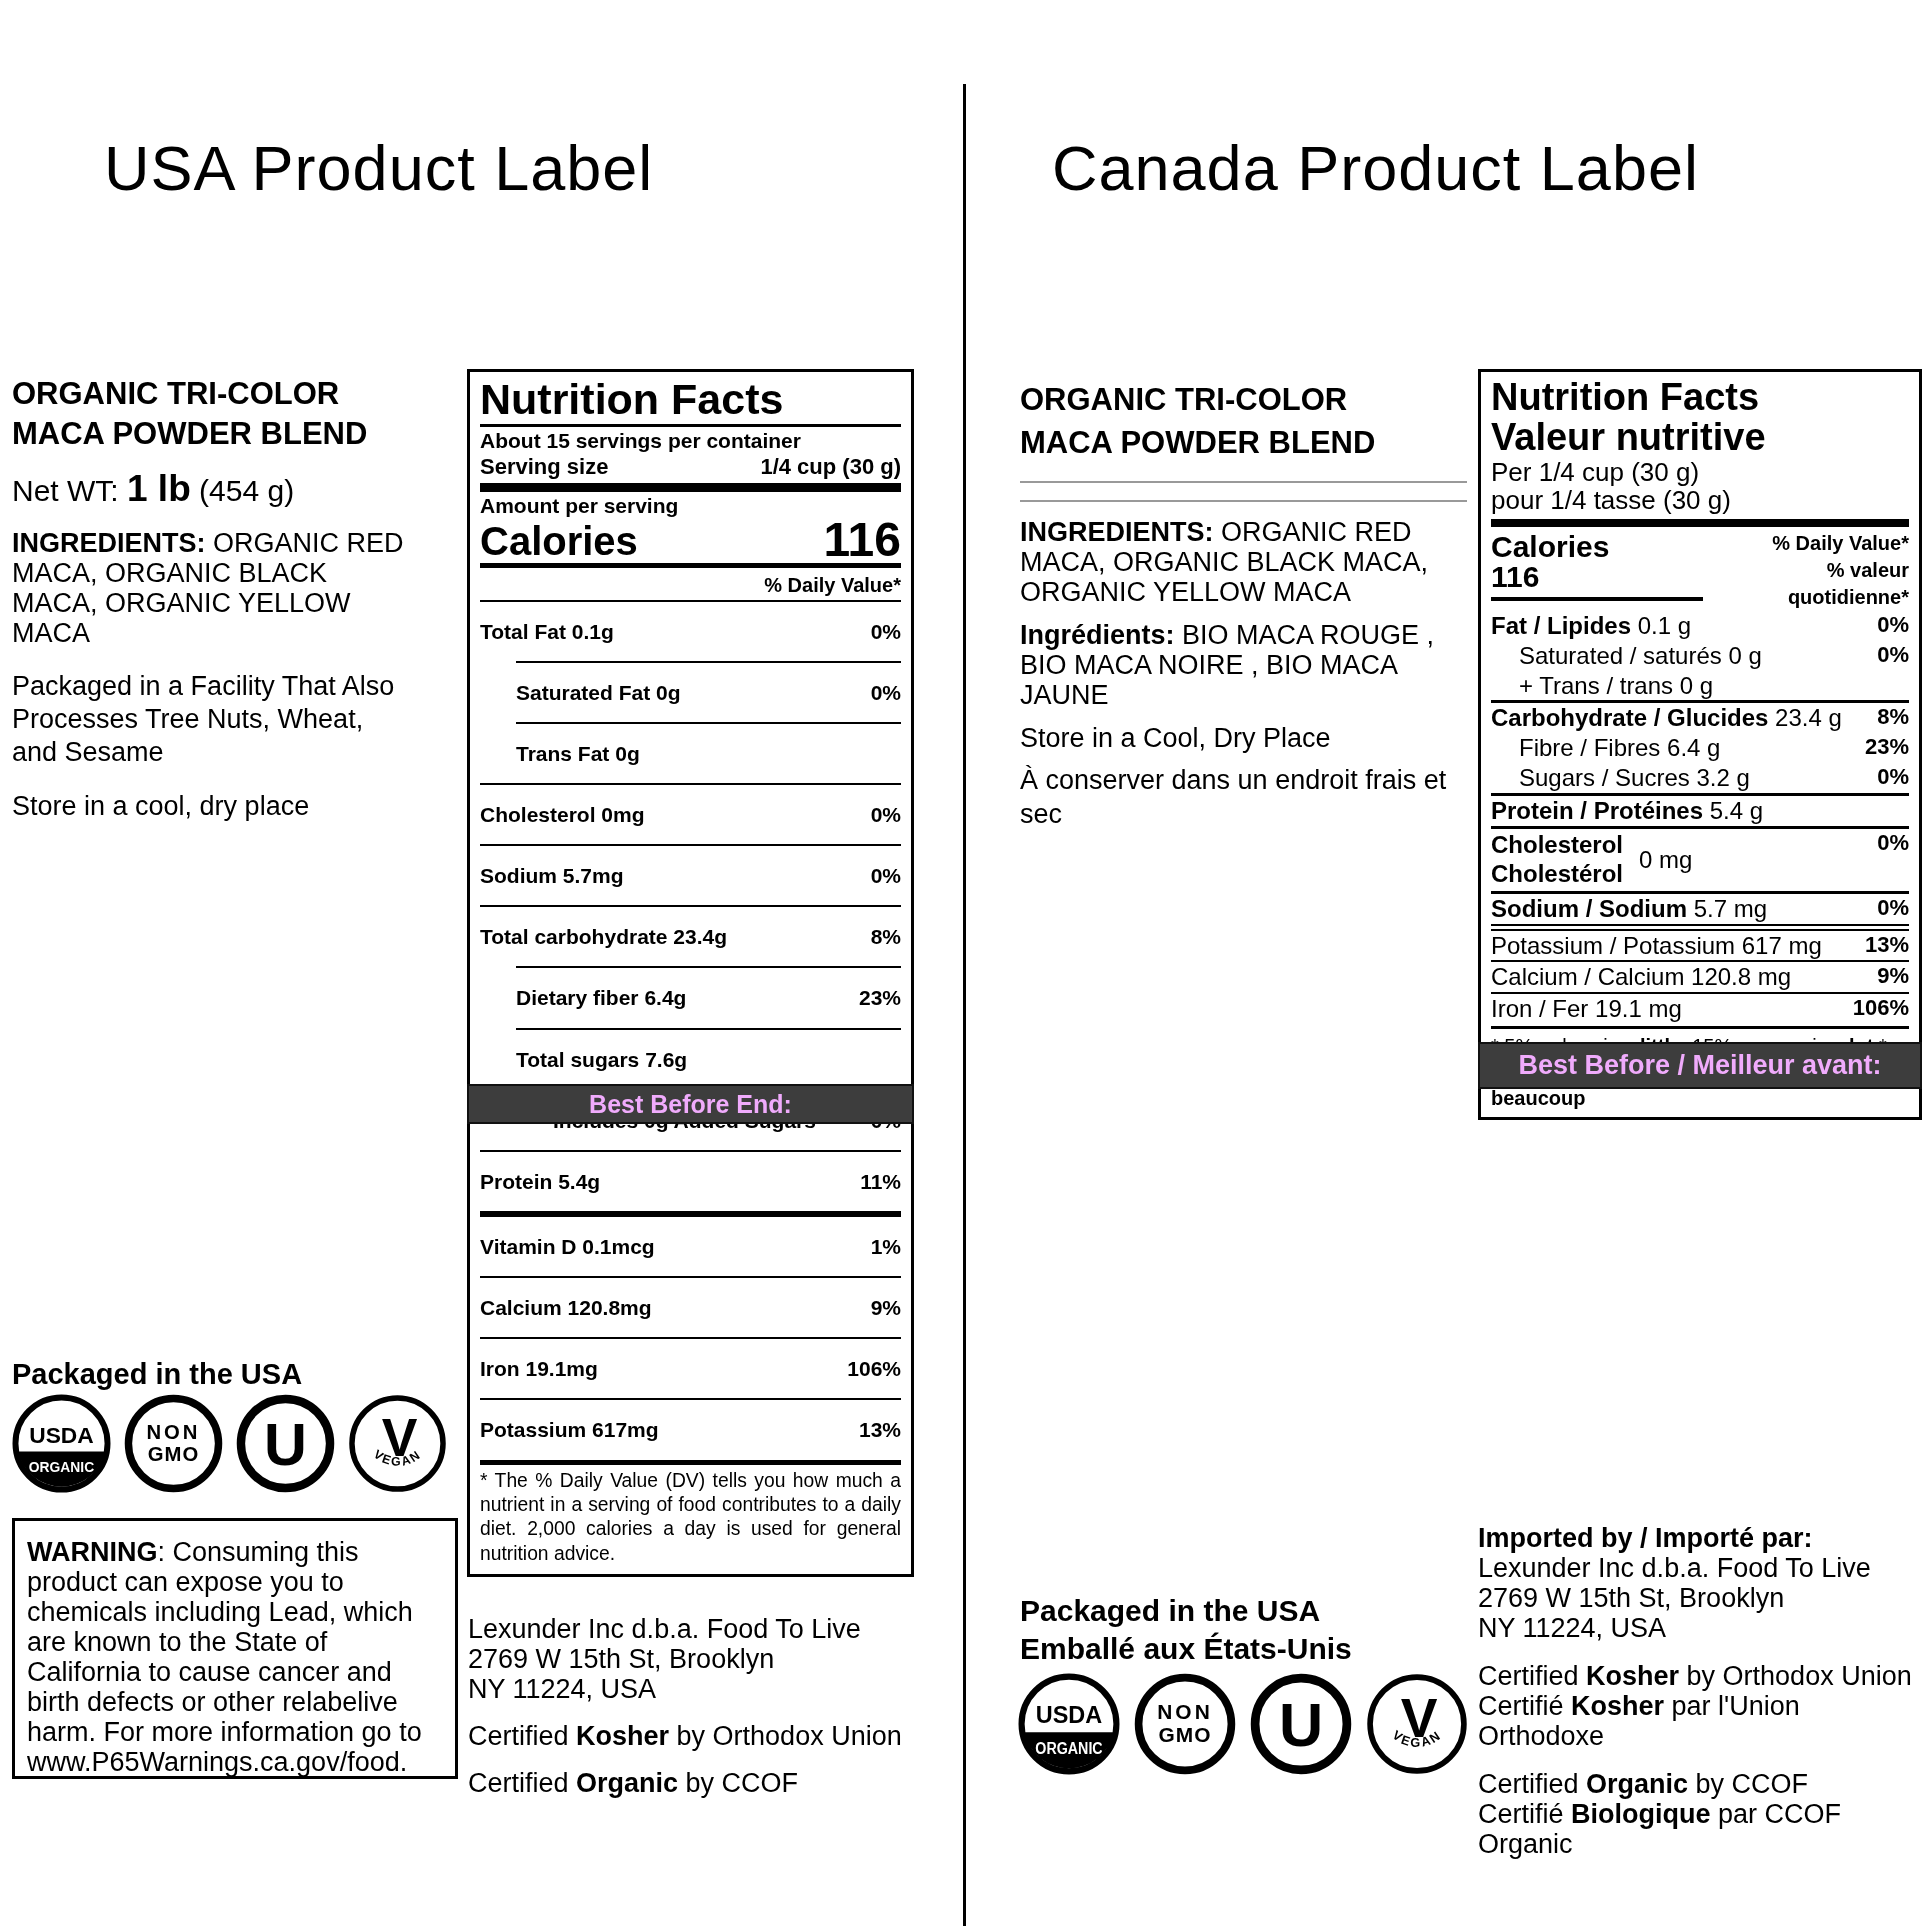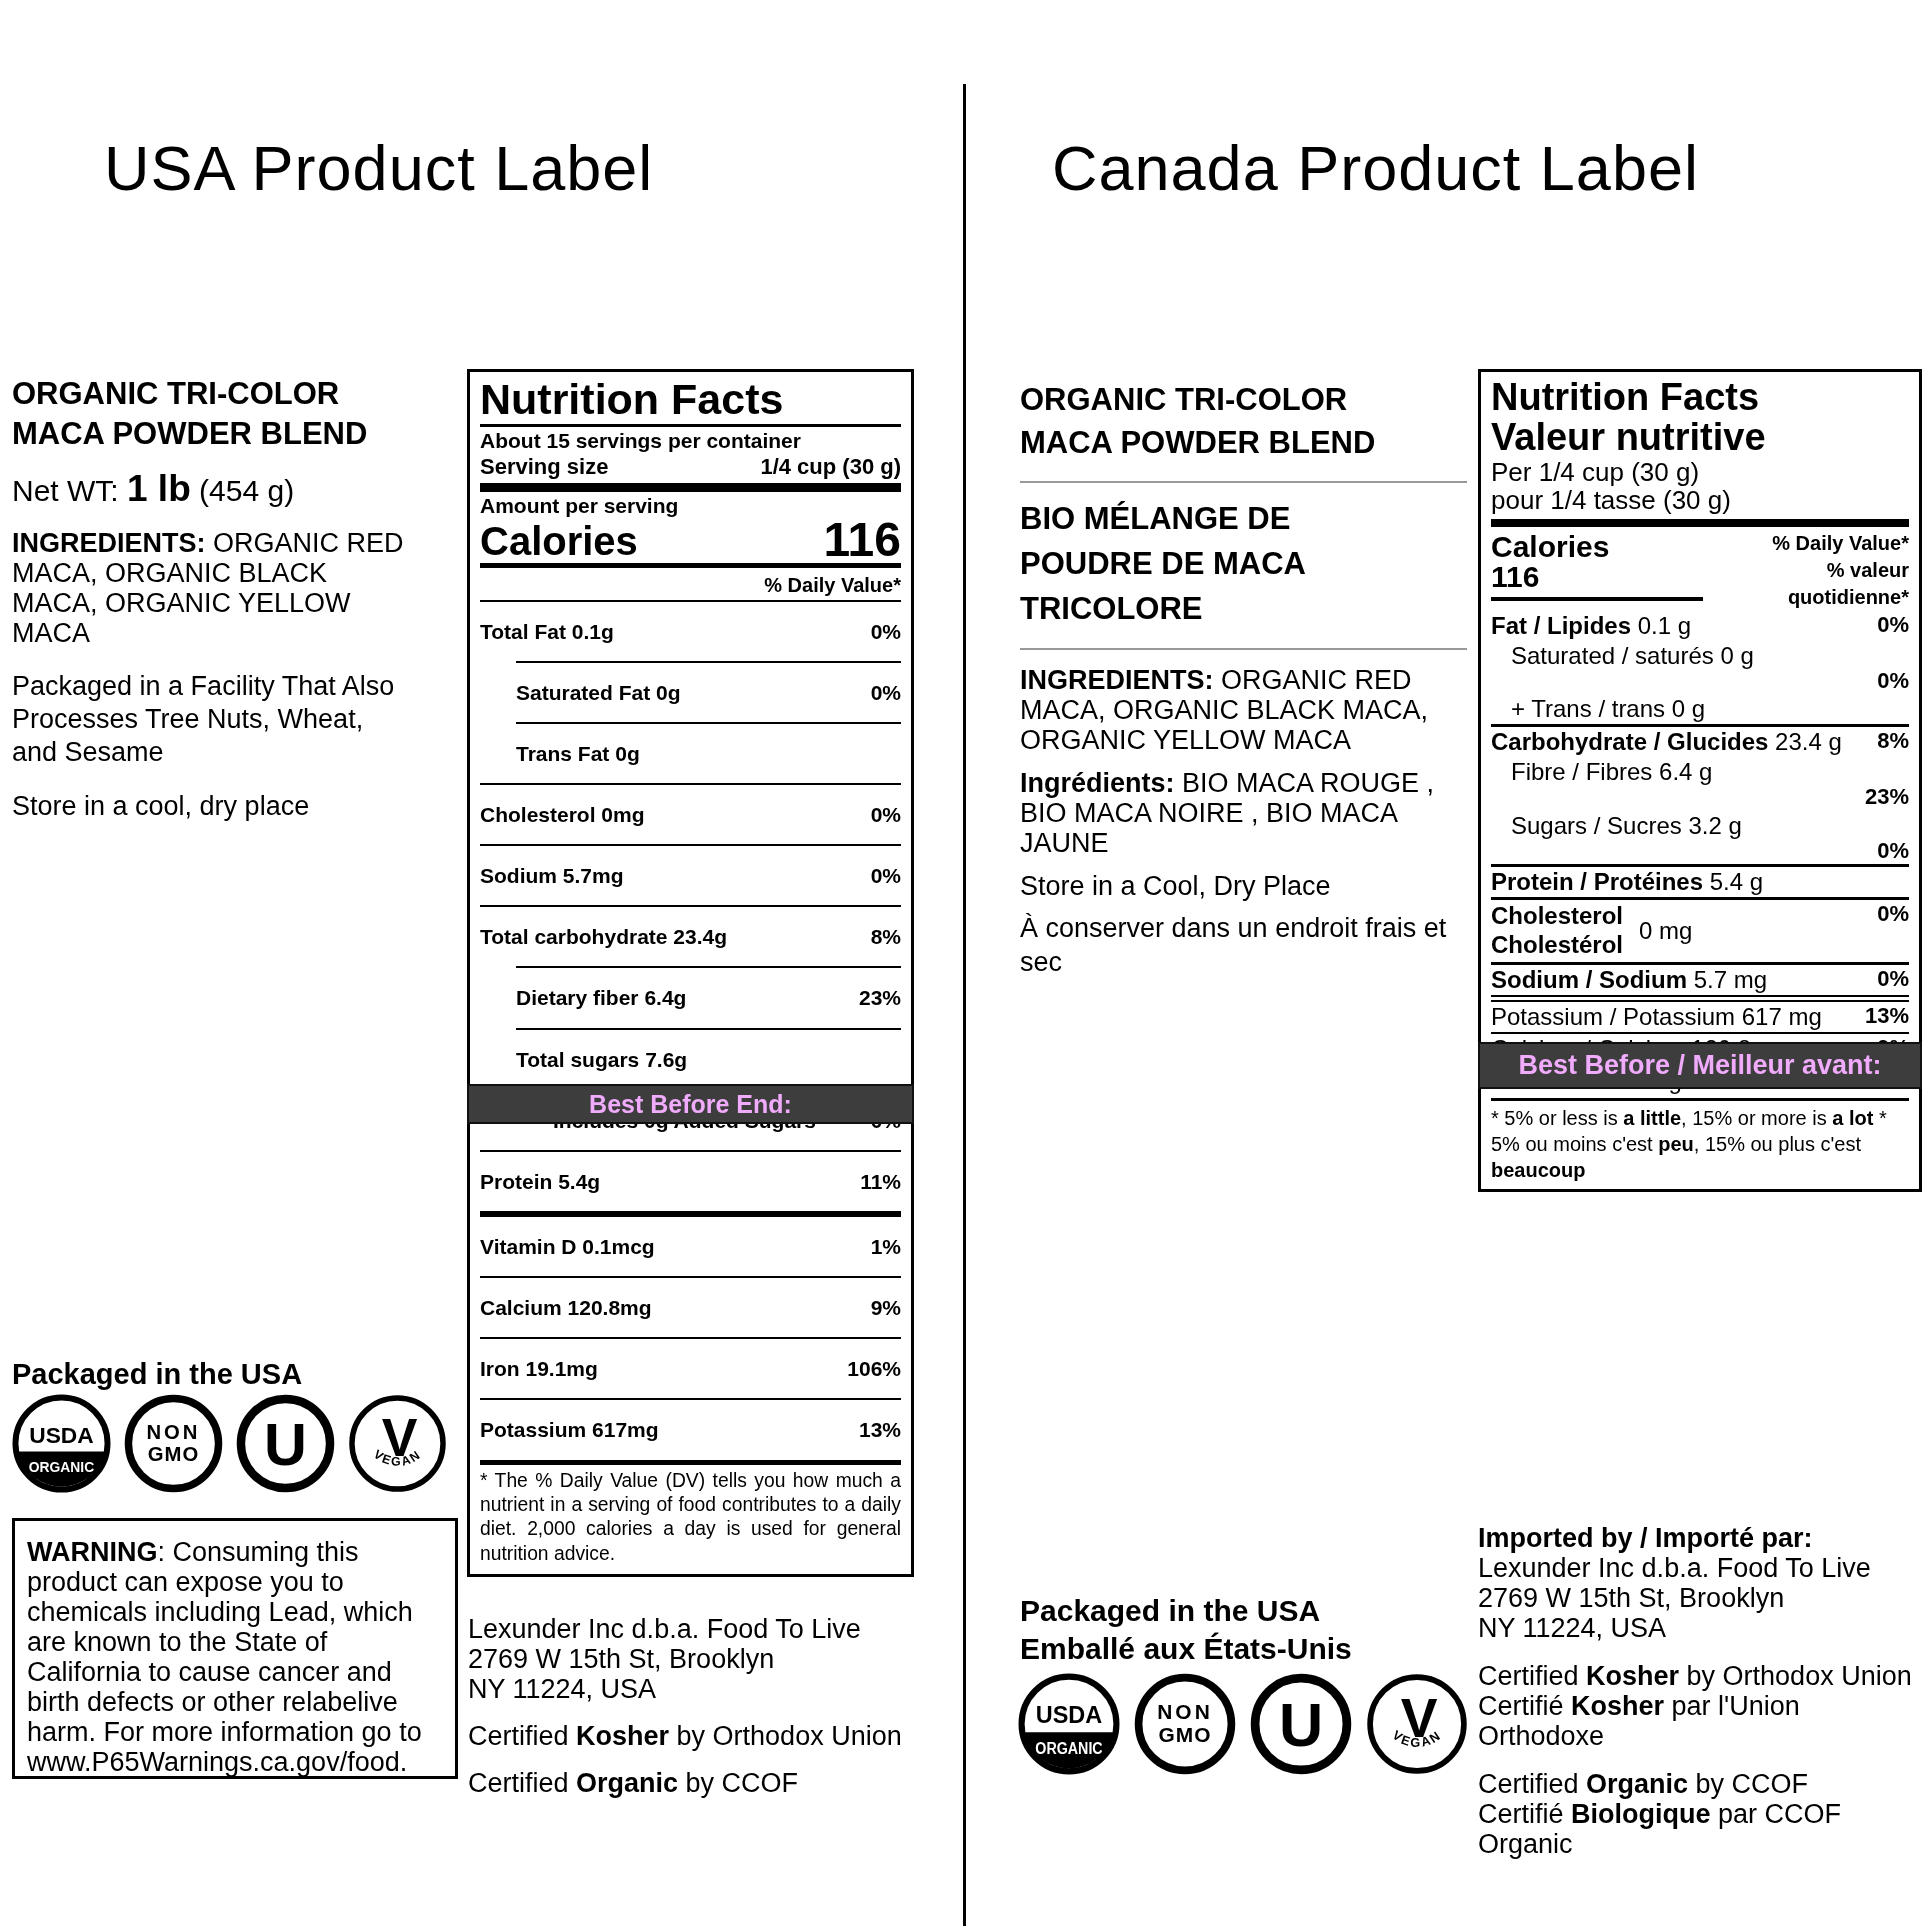--- a/index.html
+++ b/index.html
@@ -60,21 +60,21 @@
   .ca-nfp{position:absolute;left:1478px;top:369px;width:444px;border:3px solid #000;padding:5px 10px 6px;box-sizing:border-box;background:#fff;}
   .cf-title{font-size:38px;font-weight:bold;line-height:1.06;}
   .cf-per{font-size:26px;line-height:1.1;}
   .bar7{height:8px;background:#000;margin:4px 0 3px;}
   .cf-head{display:flex;justify-content:space-between;align-items:flex-start;}
   .cf-cal{font-size:30px;font-weight:bold;border-bottom:4px solid #000;padding:2px 40px 5px 0;line-height:1;}
   .cf-dvh{text-align:right;font-size:20px;font-weight:bold;line-height:1.35;}
   .crow{display:flex;justify-content:space-between;font-size:24px;padding:2px 0;line-height:1.08;}
   .crow .clabel{flex:1;}
   .crow .cdv{text-align:right;font-weight:bold;font-size:22px;}
-  .crow.ind1{margin-left:20px;flex-direction:column;}
+  .crow.ind1{margin-left:28px;}
   .crow.topmed{border-top:3px solid #000;}
   .crow.topthin{border-top:2px solid #000;}
   .crow.topthickd{border-top:7px double #000;}
   .crow.stacked .clabel{display:flex;align-items:center;gap:16px;}
   .crow.stacked .clabel b{white-space:pre-line;line-height:1.2;}
   .cf-foot{border-top:3px solid #000;margin-top:2px;font-size:20px;line-height:1.3;padding-top:4px;}
 
   
   .usa-packaged{position:absolute;left:12px;top:1358px;font-size:29px;font-weight:bold;}
   .ca-packaged{position:absolute;left:1020px;top:1592px;font-size:30px;font-weight:bold;line-height:38px;}
@@ -237,25 +237,20 @@
     <div class="addr-line">2769 W 15th St, Brooklyn</div>
     <div class="addr-line">NY 11224, USA</div>
     <div class="cert-line"><span>Certified </span><span class="b">Kosher</span><span> by Orthodox Union</span></div>
     <div class="cert-line"><span>Certified </span><span class="b">Organic</span><span> by CCOF</span></div>
   </div>
 
   <div class="ca-left">
     <div class="name-line">ORGANIC TRI-COLOR</div>
     <div class="name-line">MACA POWDER BLEND</div>
     <hr class="hr">
-    <div class="fr-name">
-      <div>BIO MÉLANGE DE</div>
-      <div>POUDRE DE MACA</div>
-      <div>TRICOLORE</div>
-    </div>
     <hr class="hr">
     <div class="ing-en"><span class="b">INGREDIENTS:</span><span> ORGANIC RED MACA, ORGANIC BLACK MACA, ORGANIC YELLOW MACA</span></div>
     <div class="ing-fr"><span class="b">Ingrédients:</span><span> BIO MACA ROUGE , BIO MACA NOIRE , BIO MACA JAUNE</span></div>
     <div class="store-en">Store in a Cool, Dry Place</div>
     <div class="store-fr">À conserver dans un endroit frais et sec</div>
   </div>
 
   <div class="ca-nfp">
     <div class="cf-title">Nutrition Facts</div>
     <div class="cf-title">Valeur nutritive</div>

